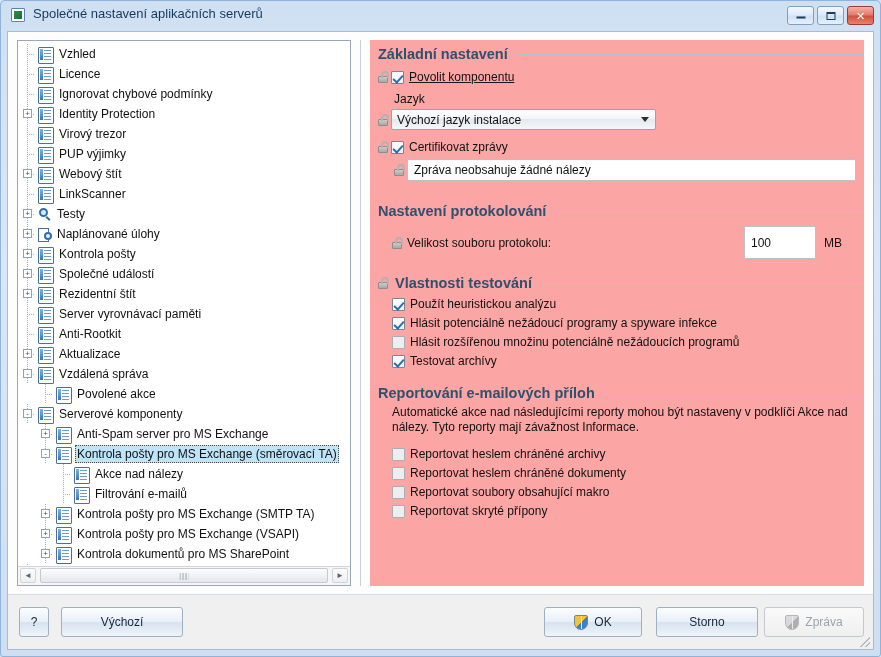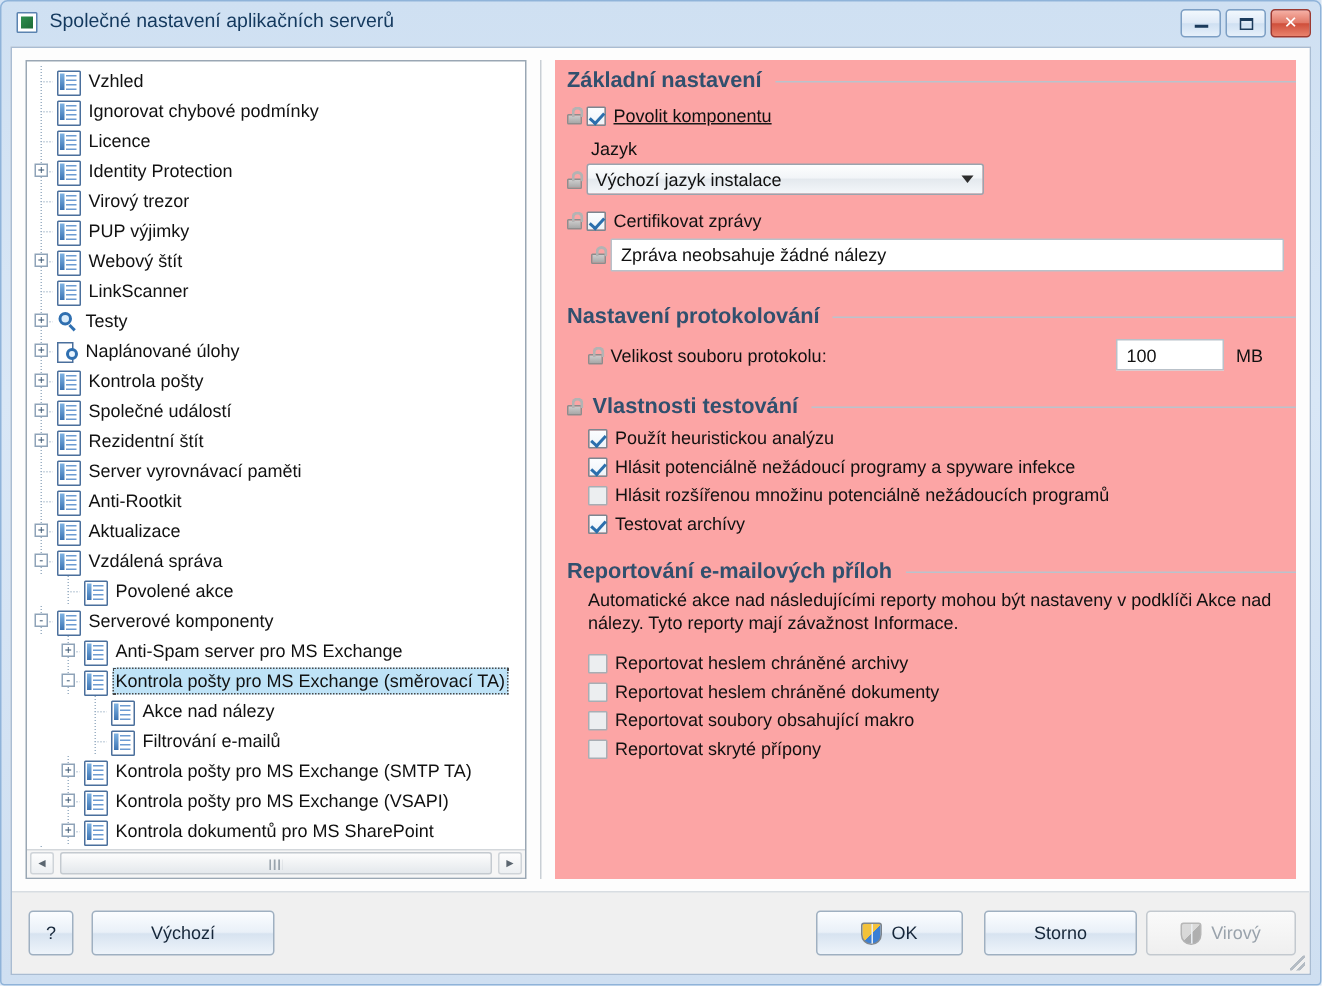--- a/index.html
+++ b/index.html
@@ -180,21 +180,21 @@
   }
   .combo .arrow{
     margin-left:auto;width:20px;height:100%;display:flex;align-items:center;justify-content:center;
   }
   .caret{width:0;height:0;border-left:4px solid transparent;border-right:4px solid transparent;
     border-top:5px solid #2d2d2d;}
   .textbox{
     height:22px;box-sizing:border-box;border:1px solid #b9c1c9;background:#fff;
     display:flex;align-items:center;padding:0 6px;font-size:12px;color:#111;border-radius:1px;
   }
-  .numbox{width:72px;height:21px;box-sizing:border-box;border:1px solid #b9c1c9;background:#fff;
+  .numbox{width:72px;height:33px;box-sizing:border-box;border:1px solid #b9c1c9;background:#fff;
     display:flex;align-items:center;padding:0 6px;font-size:12px;color:#111;}
   .desc{font-size:12px;color:#111;line-height:15px;}
 
   
   .footer{
     position:absolute;left:0;right:0;bottom:0;height:54px;
     background:#f0f0f0;border-top:1px solid #d8dde2;
   }
   .btn{
     box-sizing:border-box;height:30px;border:1px solid #9fb0c1;border-radius:3px;
@@ -250,22 +250,22 @@
         </div>
     </div>
   </div>
 
   <div class="client">
     <div class="content">
 
       <div class="treebox">
         <div class="tree" id="tree">
             <div class="tnode"><span class="vline" style="left:5px"></span><span class="hline" style="left:5px;top:10px;width:8px"></span><span style="display:inline-block;width:16px"></span><span class="ticon ic-doc"></span><span class="lbl">Vzhled</span></div>
+            <div class="tnode"><span class="vline" style="left:5px"></span><span class="hline" style="left:5px;top:10px;width:8px"></span><span style="display:inline-block;width:16px"></span><span class="ticon ic-doc"></span><span class="lbl">Licence</span></div>
             <div class="tnode"><span class="vline" style="left:5px"></span><span class="hline" style="left:5px;top:10px;width:8px"></span><span style="display:inline-block;width:16px"></span><span class="ticon ic-doc"></span><span class="lbl">Ignorovat chybové podmínky</span></div>
-            <div class="tnode"><span class="vline" style="left:5px"></span><span class="hline" style="left:5px;top:10px;width:8px"></span><span style="display:inline-block;width:16px"></span><span class="ticon ic-doc"></span><span class="lbl">Licence</span></div>
             <div class="tnode"><span class="vline" style="left:5px"></span><span class="hline" style="left:5px;top:10px;width:8px"></span><span class="exp" style="left:1px">+</span><span style="display:inline-block;width:16px"></span><span class="ticon ic-doc"></span><span class="lbl">Identity Protection</span></div>
             <div class="tnode"><span class="vline" style="left:5px"></span><span class="hline" style="left:5px;top:10px;width:8px"></span><span style="display:inline-block;width:16px"></span><span class="ticon ic-doc"></span><span class="lbl">Virový trezor</span></div>
             <div class="tnode"><span class="vline" style="left:5px"></span><span class="hline" style="left:5px;top:10px;width:8px"></span><span style="display:inline-block;width:16px"></span><span class="ticon ic-doc"></span><span class="lbl">PUP výjimky</span></div>
             <div class="tnode"><span class="vline" style="left:5px"></span><span class="hline" style="left:5px;top:10px;width:8px"></span><span class="exp" style="left:1px">+</span><span style="display:inline-block;width:16px"></span><span class="ticon ic-doc"></span><span class="lbl">Webový štít</span></div>
             <div class="tnode"><span class="vline" style="left:5px"></span><span class="hline" style="left:5px;top:10px;width:8px"></span><span style="display:inline-block;width:16px"></span><span class="ticon ic-doc"></span><span class="lbl">LinkScanner</span></div>
             <div class="tnode"><span class="vline" style="left:5px"></span><span class="hline" style="left:5px;top:10px;width:8px"></span><span class="exp" style="left:1px">+</span><span style="display:inline-block;width:16px"></span><span class="ticon ic-search"></span><span class="lbl">Testy</span></div>
             <div class="tnode"><span class="vline" style="left:5px"></span><span class="hline" style="left:5px;top:10px;width:8px"></span><span class="exp" style="left:1px">+</span><span style="display:inline-block;width:16px"></span><span class="ticon ic-clock"></span><span class="lbl">Naplánované úlohy</span></div>
             <div class="tnode"><span class="vline" style="left:5px"></span><span class="hline" style="left:5px;top:10px;width:8px"></span><span class="exp" style="left:1px">+</span><span style="display:inline-block;width:16px"></span><span class="ticon ic-doc"></span><span class="lbl">Kontrola pošty</span></div>
             <div class="tnode"><span class="vline" style="left:5px"></span><span class="hline" style="left:5px;top:10px;width:8px"></span><span class="exp" style="left:1px">+</span><span style="display:inline-block;width:16px"></span><span class="ticon ic-doc"></span><span class="lbl">Společné událostí</span></div>
             <div class="tnode"><span class="vline" style="left:5px"></span><span class="hline" style="left:5px;top:10px;width:8px"></span><span class="exp" style="left:1px">+</span><span style="display:inline-block;width:16px"></span><span class="ticon ic-doc"></span><span class="lbl">Rezidentní štít</span></div>
@@ -407,18 +407,18 @@
       </div>
       <div class="btn" style="position:absolute;left:536px;top:12px;width:98px;">
         <span class="shield"></span>
         <span>OK</span>
       </div>
       <div class="btn" style="position:absolute;left:648px;top:12px;width:102px;">
         <span>Storno</span>
       </div>
       <div class="btn dis" style="position:absolute;left:756px;top:12px;width:100px;">
         <span class="shield dim"></span>
-        <span>Virový</span>
+        <span>Zpráva</span>
       </div>
       <span class="grip"></span>
     </div>
   </div>
 </div>
 
 </body></html>

